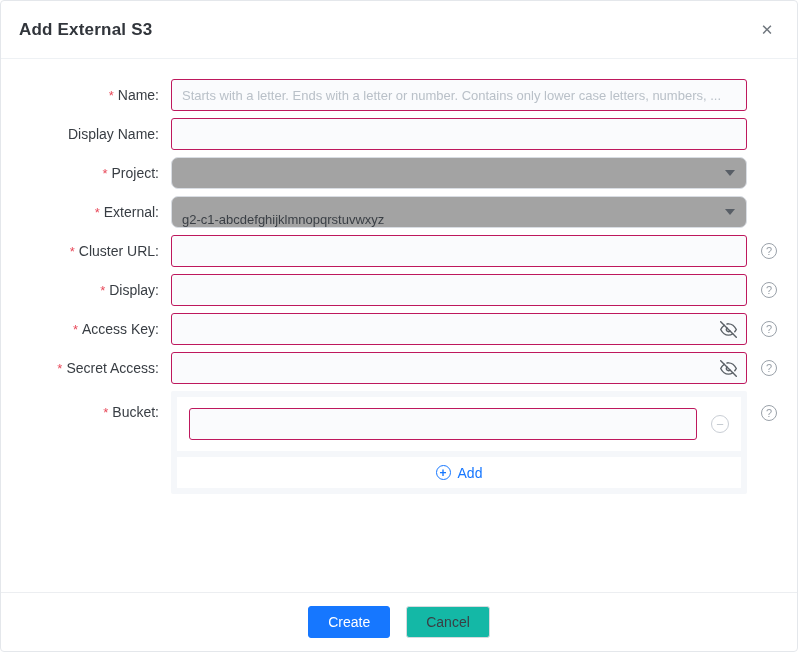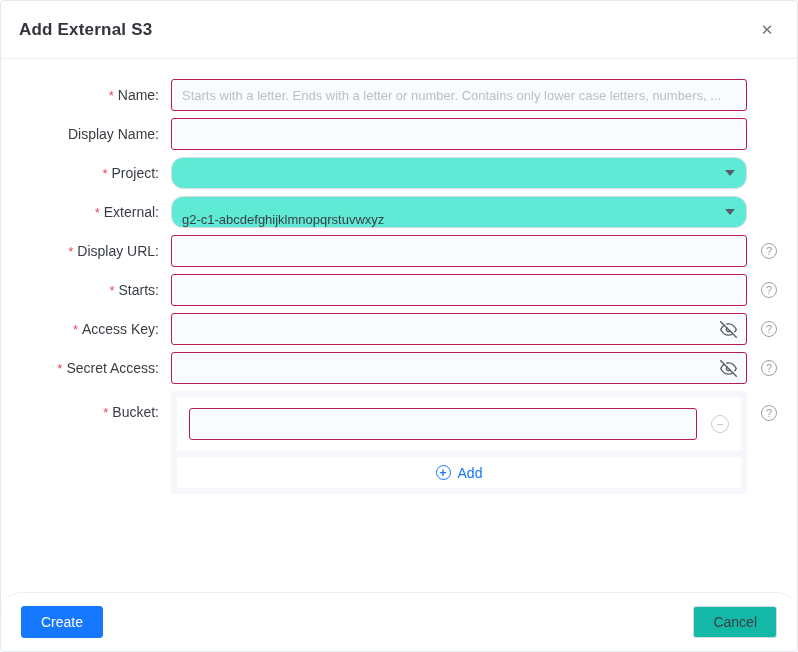--- a/index.html
+++ b/index.html
@@ -44,21 +44,21 @@
     width:100%; height:32px; box-sizing:border-box;
     border:1px solid #be185d; border-radius:3px; background:#fafbfd;
     padding:0 10px; font-size:13px; color:#3a3f45; outline:none;
     font-family:inherit;
   }
   .text-input::placeholder { color:#b9c0c8; }
   .text-input.has-eye { padding-right:36px; }
 
   .select-box {
     position:relative; height:32px; box-sizing:border-box;
-    border:1px solid #d9dde3; border-radius:12px; background:#5eead4;
+    border:1px solid #d9dde3; border-radius:7px; background:#a3a3a3;
     display:flex; align-items:center; padding:15px 30px 0 10px;
     font-size:13px; color:#3a3f45; cursor:pointer;
   }
   .caret {
     position:absolute; right:11px; top:50%; margin-top:-3px;
     width:0; height:0;
     border-left:5px solid transparent; border-right:5px solid transparent;
     border-top:6px solid #585e66;
   }
 
@@ -94,22 +94,22 @@
   .plus-icon {
     width:15px; height:15px; box-sizing:border-box;
     border:1.5px solid #1677ff; border-radius:50%;
     color:#1677ff; font-size:12px; line-height:1; font-weight:700;
     display:flex; align-items:center; justify-content:center;
   }
 
   
   .modal-footer {
     flex:0 0 58px; border-top:1px solid #eceef1;
-    display:flex; align-items:center; justify-content:space-between;
-    gap:16px; padding:0 20px;border-radius:20px;
+    display:flex; align-items:center; justify-content:center;
+    gap:16px; padding:0 20px;
   }
   .btn {
     height:32px; padding:0 19px; border-radius:3px; font-size:14px;
     display:flex; align-items:center; justify-content:center;
     cursor:pointer; box-sizing:border-box; user-select:none; font-family:inherit;
   }
   .btn-primary { background:#1677ff; border:1px solid #1677ff; color:#fff; }
   .btn-default { background:#14b8a6; border:1px solid #d6dade; color:#3a3f45; }
 </style>
 </head>
@@ -156,31 +156,31 @@
       <div class="form-control">
         <div class="select-box">
           <span>g2-c1-abcdefghijklmnopqrstuvwxyz</span>
           <span class="caret"></span>
         </div>
       </div>
       <div class="form-suffix"></div>
     </div>
 
     <div class="form-row">
-      <div class="form-label"><span class="req">*</span><span>Display URL:</span></div>
+      <div class="form-label"><span class="req">*</span><span>Cluster URL:</span></div>
       <div class="form-control">
         <input class="text-input" type="text" value="" style="">
       </div>
       <div class="form-suffix">
         <span class="help-icon">?</span>
       </div>
     </div>
 
     <div class="form-row">
-      <div class="form-label"><span class="req">*</span><span>Starts:</span></div>
+      <div class="form-label"><span class="req">*</span><span>Display:</span></div>
       <div class="form-control">
         <input class="text-input" type="text" value="" style="">
       </div>
       <div class="form-suffix">
         <span class="help-icon">?</span>
       </div>
     </div>
 
     <div class="form-row">
       <div class="form-label"><span class="req">*</span><span>Access Key:</span></div>

